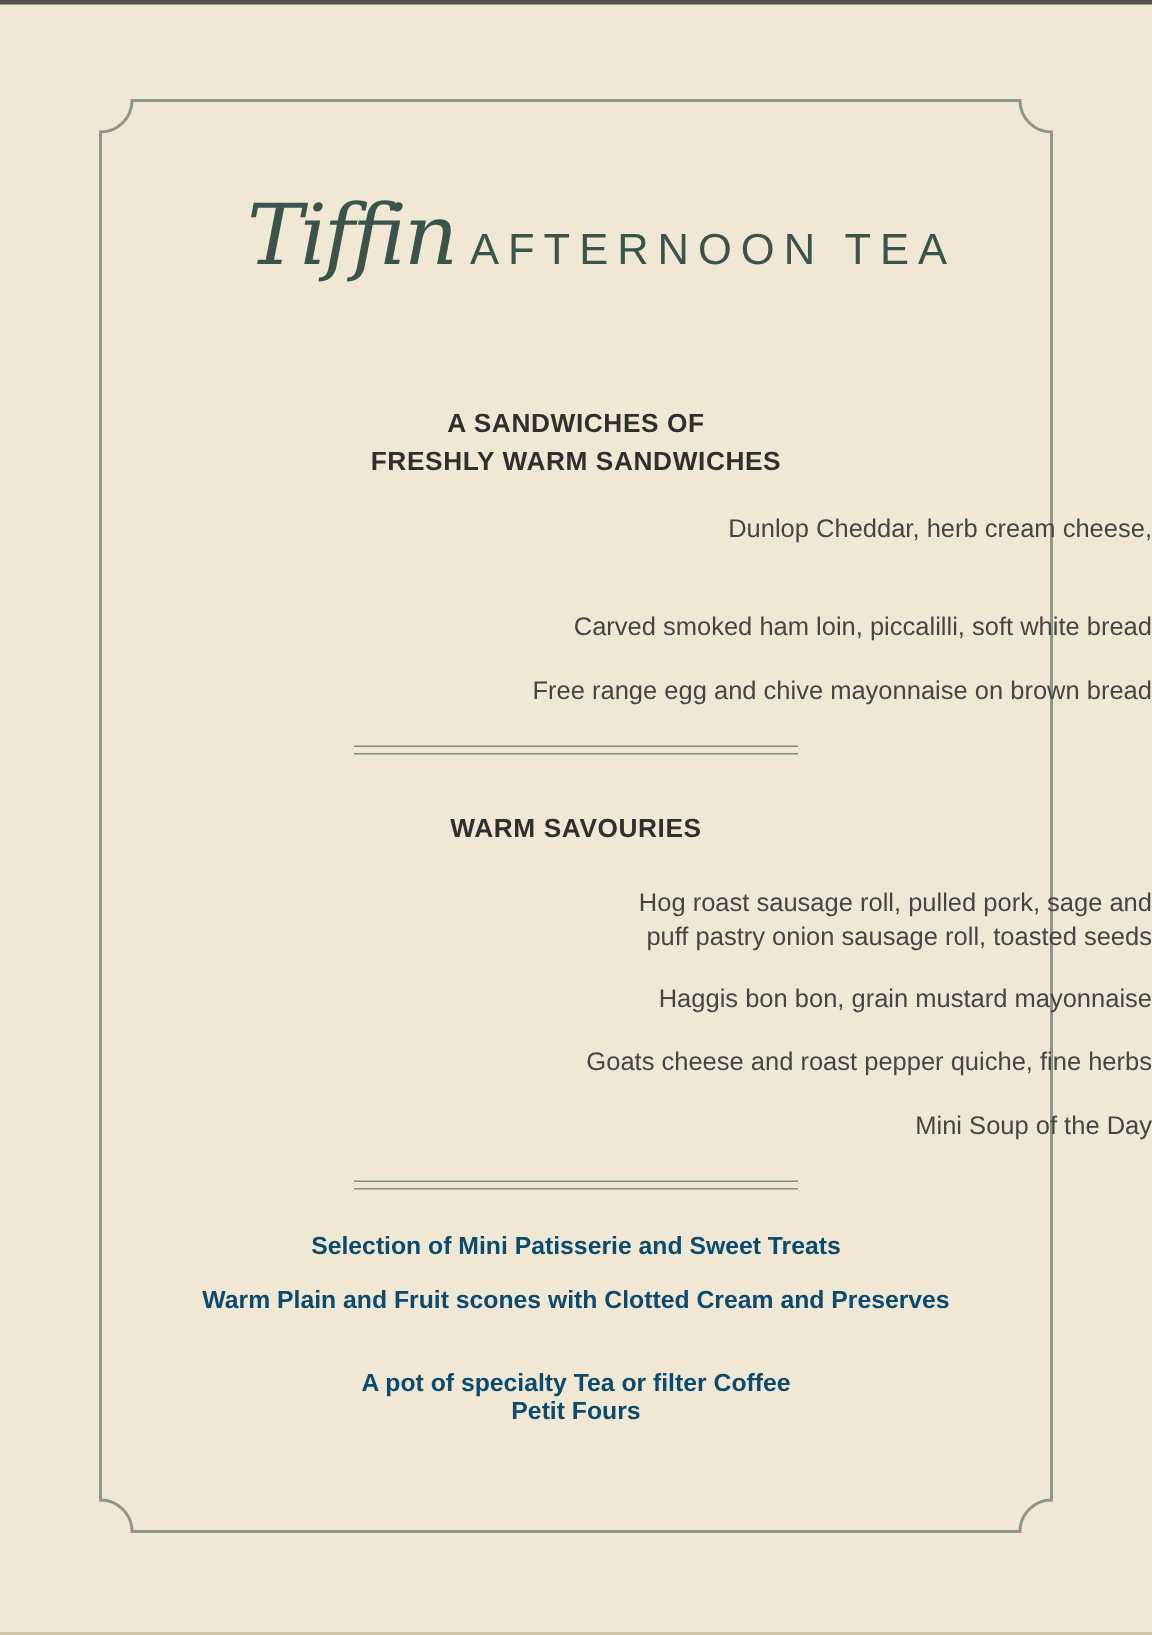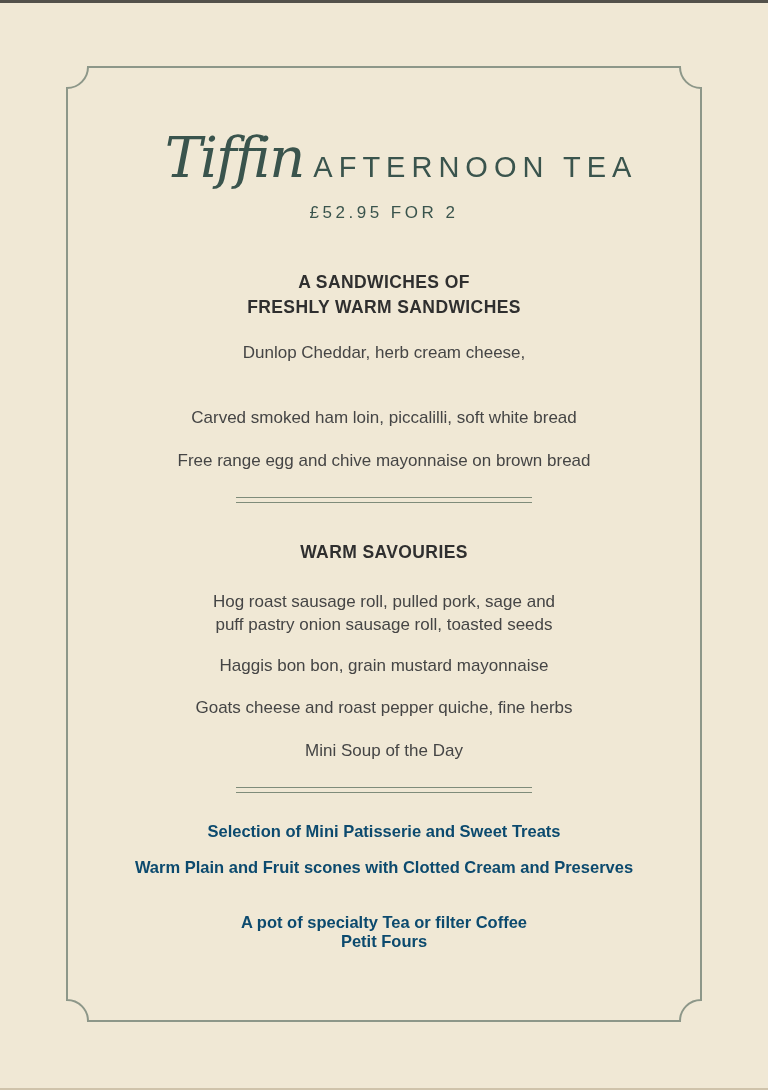--- a/index.html
+++ b/index.html
@@ -77,20 +77,21 @@
     font-weight: 700;
     color: #2f2f2f;
     letter-spacing: 0.4px;
     line-height: 25px;
   }
   .item {
     font-size: 17px;
     font-weight: 400;
     color: #454545;
     line-height: 23px;
+    text-align: right;
   }
   .item-bold {
     font-size: 16.5px;
     font-weight: 700;
     color: #0c4a6e;
     line-height: 23px;
   }
   .divider {
     position: absolute;
     left: 236px;
@@ -109,21 +110,20 @@
 <svg class="frame-svg" width="768" height="1090" viewBox="0 0 768 1090">
   <path d="M 88 67 L 680 67 A 21 21 0 0 0 701 88 L 701 1000 A 21 21 0 0 0 680 1021 L 88 1021 A 21 21 0 0 0 67 1000 L 67 88 A 21 21 0 0 0 88 67 Z" fill="none" stroke="#8d9789" stroke-width="2"></path>
 </svg>
 
 <div class="menu">
 
   <div class="block brand-row" style="top:130px">
     <span class="brand-script">Tiffin</span>
     <span class="brand-title">AFTERNOON TEA</span>
   </div>
-  <div class="block brand-price" style="top:202px">£52.95 FOR 2</div>
 
   <div class="block" style="top:270px">
     <div class="section-heading">A SANDWICHES OF</div>
     <div class="section-heading">FRESHLY WARM SANDWICHES</div>
   </div>
 
   <div class="block" style="top:341px">
     <div class="item">Dunlop Cheddar, herb cream cheese,</div>
   </div>
   <div class="block" style="top:406px">

